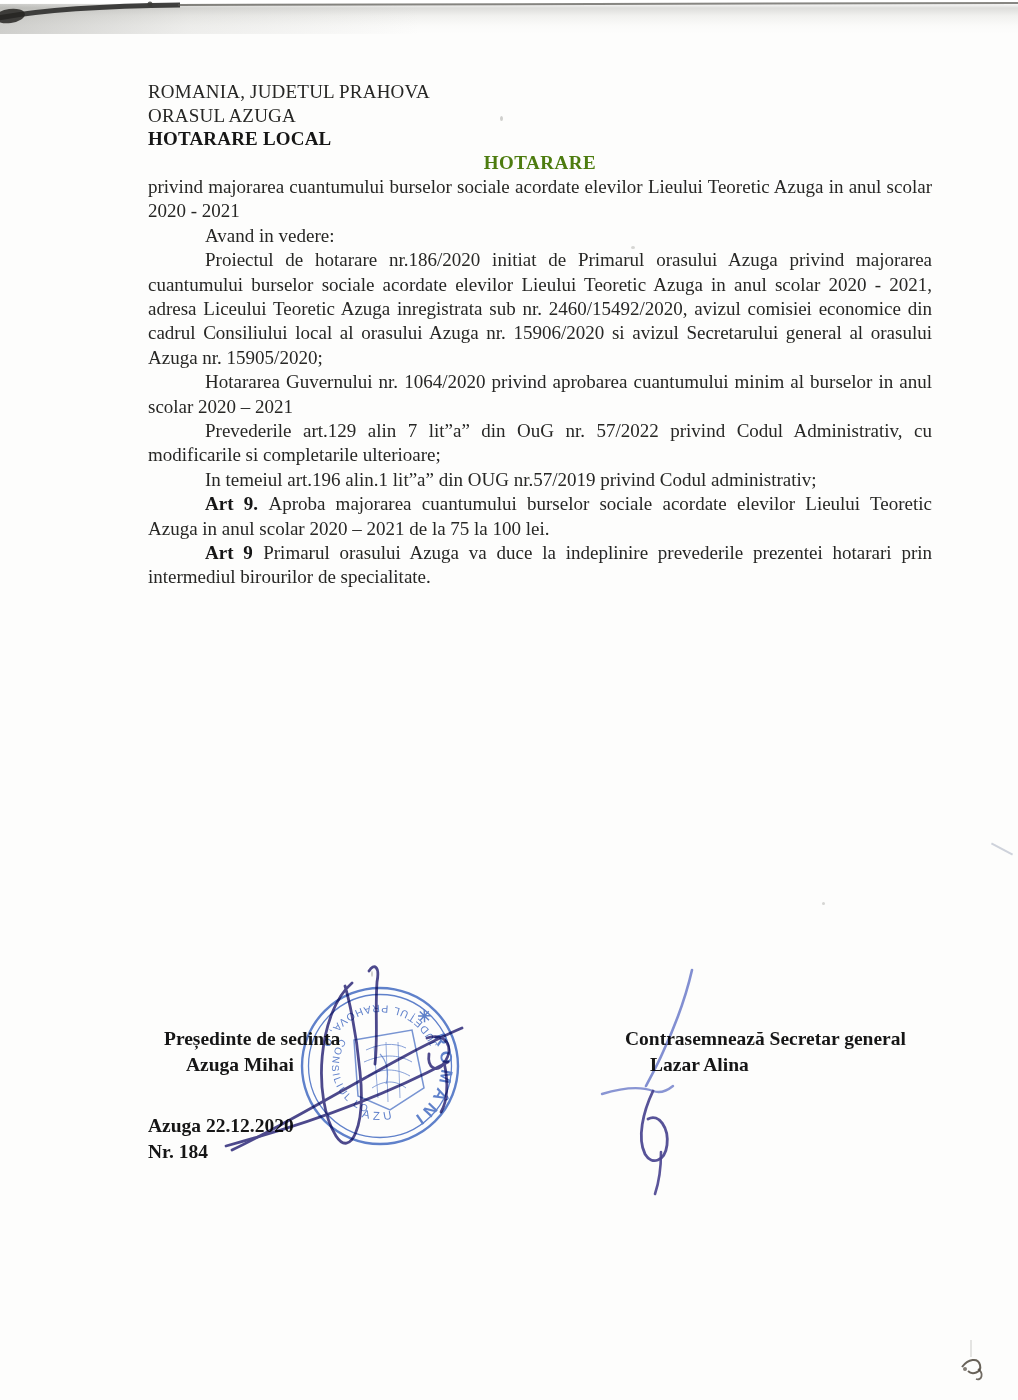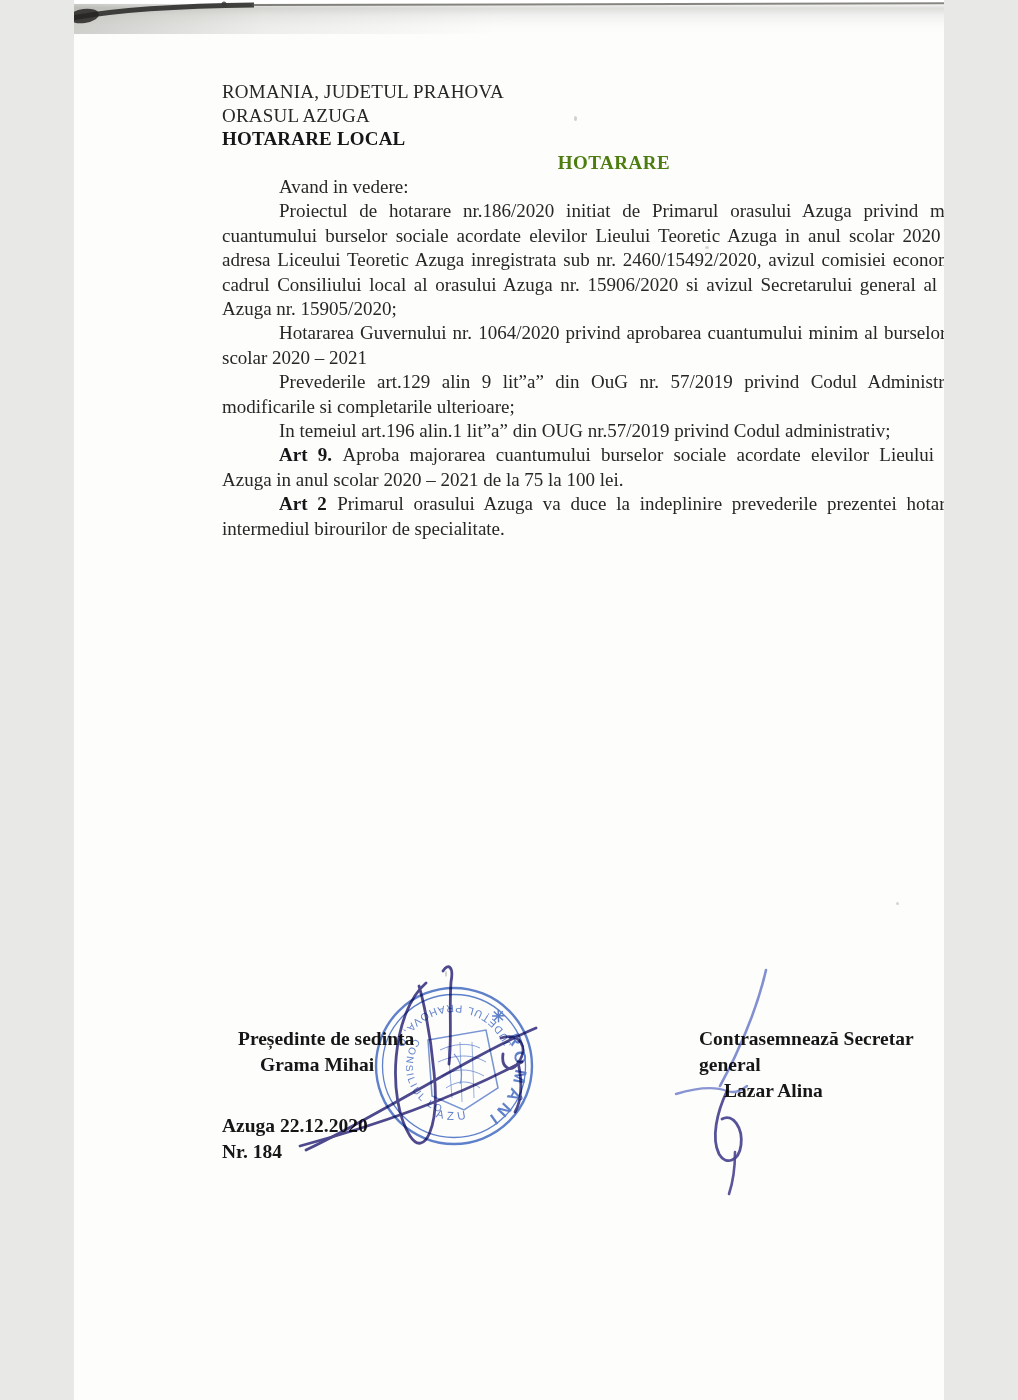--- a/index.html
+++ b/index.html
@@ -1,18 +1,18 @@
 <!DOCTYPE html>
 <html><head>
 <meta charset="utf-8">
 <style>
   html,body{margin:0;padding:0;background:#e8e8e6;}
   .page{
     position:relative;
-    width:870px;height:1400px;
+    width:1018px;height:1400px;
     margin:0 auto;
     background:#fdfdfc;
     overflow:hidden;
     font-family:"Liberation Serif", serif;
     color:#272725;
   }
   
   .scan-band{
     position:absolute;top:0;left:0;width:1018px;height:34px;
     background:linear-gradient(180deg,
@@ -78,35 +78,36 @@
   <div class="speck" style="left:822px;top:902px;width:3px;height:3px;opacity:.35;"></div>
   <div class="speck" style="left:371px;top:971px;width:2px;height:6px;opacity:.45;"></div>
   <div class="edge-mark" style="left:990px;top:848px;"></div>
 
   <div class="col">
     <div class="h-line">ROMANIA, JUDETUL PRAHOVA</div>
     <div class="h-line">ORASUL  AZUGA</div>
     <div class="h-line bold">HOTARARE LOCAL</div>
 
     <p class="doc-title">HOTARARE</p>
+    <p class="subtitle">privind  majorarea cuantumului burselor sociale acordate elevilor Lieului Teoretic Azuga in anul scolar 2020 - 2021</p>
 
     <p class="avand">Avand in vedere:</p>
     <p class="para">Proiectul de hotarare nr.186/2020 initiat de Primarul orasului Azuga privind majorarea cuantumului burselor sociale acordate elevilor Lieului Teoretic Azuga in anul scolar 2020 - 2021, adresa Liceului Teoretic Azuga inregistrata sub nr. 2460/15492/2020,  avizul comisiei economice din cadrul Consiliului local al orasului Azuga nr. 15906/2020 si avizul Secretarului general al orasului Azuga nr. 15905/2020;</p>
     <p class="para">Hotararea Guvernului nr. 1064/2020 privind aprobarea cuantumului  minim al burselor  in anul scolar 2020 – 2021</p>
-    <p class="para">Prevederile art.129 alin 9 lit”a” din OuG nr. 57/2019 privind Codul Administrativ, cu modificarile si completarile ulterioare;</p>
+    <p class="para">Prevederile art.129 alin 7 lit”a” din OuG nr. 57/2022 privind Codul Administrativ, cu modificarile si completarile ulterioare;</p>
 
     <p class="para legal">In temeiul art.196 alin.1 lit”a” din OUG nr.57/2019 privind Codul administrativ;</p>
 
     <p class="para art1"><span class="art-label">Art 9.</span><span class="art-text">Aproba  majorarea cuantumului burselor sociale acordate elevilor Lieului Teoretic Azuga in anul scolar 2020 – 2021 de la 75 la 100 lei.</span></p>
-    <p class="para art2"><span class="art-label">Art 2</span><span class="art-text">Primarul orasului Azuga va duce la indeplinire prevederile prezentei hotarari prin intermediul birourilor de specialitate.</span></p>
+    <p class="para art2"><span class="art-label">Art 9</span><span class="art-text">Primarul orasului Azuga va duce la indeplinire prevederile prezentei hotarari prin intermediul birourilor de specialitate.</span></p>
   </div>
 
   <div class="sig sig-left">
     <div>Președinte de sedinta</div>
-    <div class="sig-name-l">Grama Mihai</div>
+    <div class="sig-name-l">Azuga Mihai</div>
   </div>
   <div class="sig sig-right">
     <div>Contrasemnează  Secretar general</div>
     <div class="sig-name-r">Lazar Alina</div>
   </div>
   <div class="sig sig-date">
     <div>Azuga 22.12.2020</div>
     <div>Nr. 184</div>
   </div>
 

